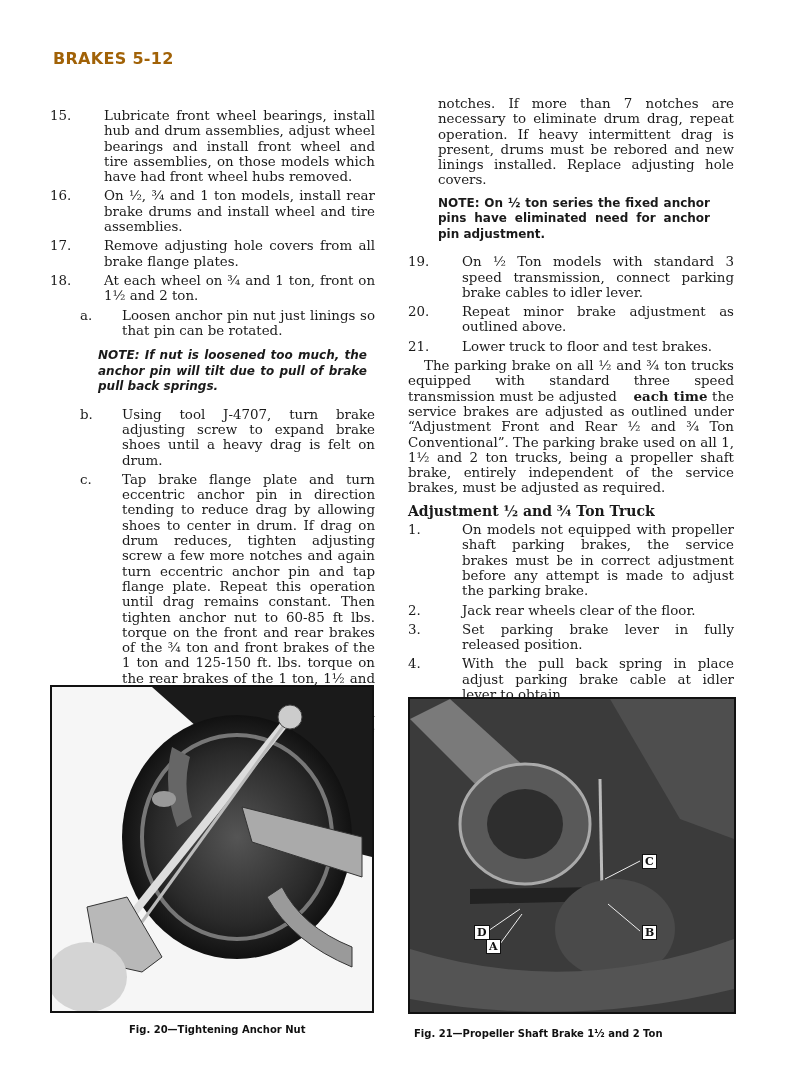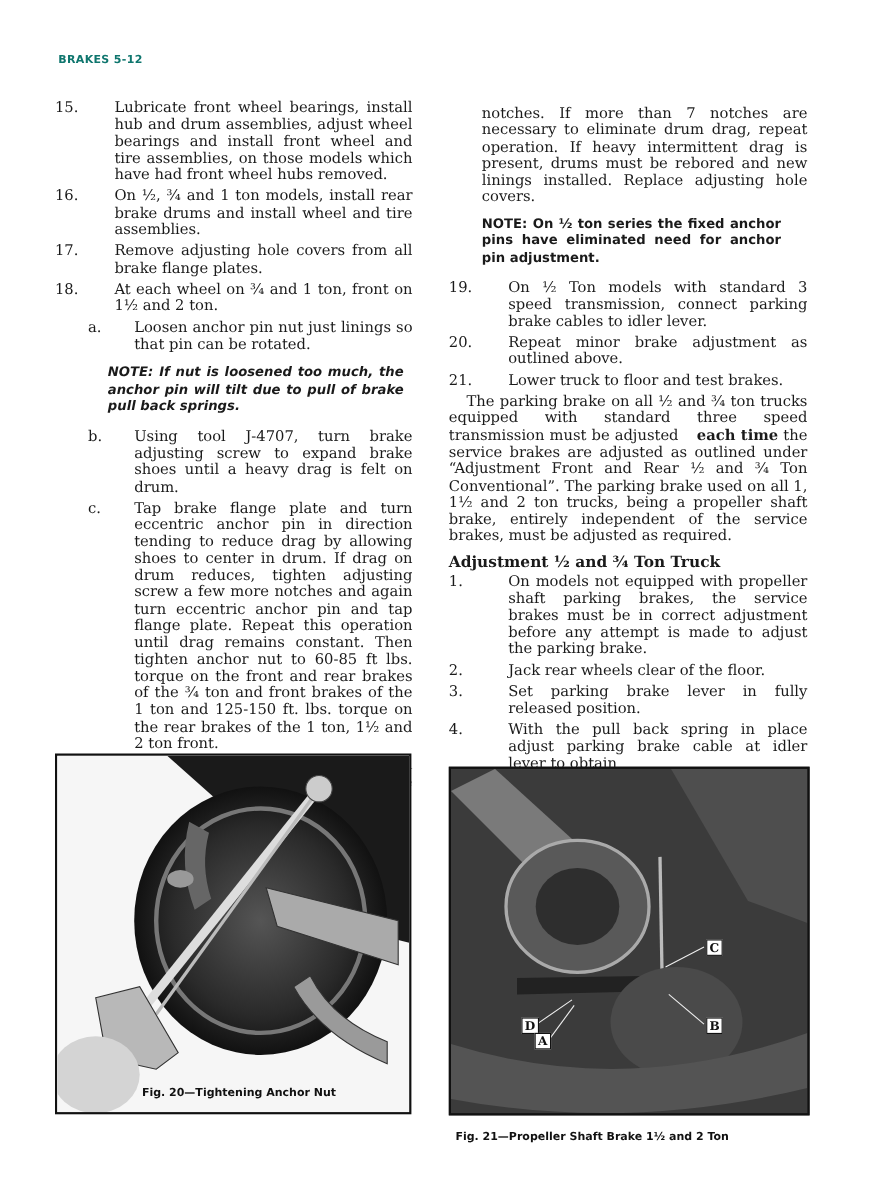--- a/index.html
+++ b/index.html
@@ -1,38 +1,38 @@
 <!DOCTYPE html>
 <html><head>
 <meta charset="utf-8">
 <style>
   html, body { margin: 0; padding: 0; background: #ffffff; }
   body { width: 790px; height: 1085px; position: relative; overflow: hidden; color: #1a1a1a; font-family: "DejaVu Serif", serif; }
-  .header { position: absolute; left: 53px; top: 49px; font-family: "DejaVu Sans", sans-serif; font-weight: bold; font-size: 10px; letter-spacing: 0.3px; color: #0f766e; }
+  .header { position: absolute; left: 53px; top: 49px; font-family: "DejaVu Sans", sans-serif; font-weight: bold; font-size: 16px; letter-spacing: 0.3px; color: #a16207; }
   .col { position: absolute; font-size: 13.4px; line-height: 15.3px; text-align: justify; }
-  .col-left { left: 50px; top: 91px; width: 325px; }
+  .col-left { left: 50px; top: 108px; width: 325px; }
   .col-right { left: 408px; top: 96px; width: 326px; }
   .item { display: flex; margin-bottom: 4px; }
   .num { width: 30px; flex-shrink: 0; text-align: left; }
   .sub .num { width: 18px; }
   .txt { flex: 1; text-align: justify; margin-left: 24px; }
   .sub { margin-left: 30px; }
   .note { font-family: "DejaVu Sans", sans-serif; font-weight: bold; font-size: 12px; line-height: 15.5px; text-align: justify; margin: 10px 0 12px 0; }
   .note-left { margin-left: 48px; margin-right: 8px; font-style: italic; }
   .note-right { margin-left: 30px; margin-right: 24px; margin-top: 8px; }
   .section-title { font-family: "DejaVu Serif", serif; font-weight: bold; font-size: 14.5px; letter-spacing: 0.3px; margin: 14px 0 4px 0; }
   .subsection-title { font-weight: bold; font-size: 14px; margin: 8px 0 3px 0; }
   .para { text-indent: 16px; text-align: justify; margin-bottom: 6px; }
   .cont { padding-left: 30px; text-align: justify; margin-bottom: 4px; }
   .bold { font-weight: bold; margin-left: 12px; }
   .figure { position: absolute; border: 2px solid #111; overflow: hidden; }
   .fig20 { left: 50px; top: 685px; width: 320px; height: 324px; background: #fafafa; }
   .fig21 { left: 408px; top: 697px; width: 324px; height: 313px; background: #3a3a3a; }
   .caption { position: absolute; font-family: "DejaVu Sans", sans-serif; font-weight: bold; font-size: 10px; color: #111; }
-  .cap20 { left: 129px; top: 988px; }
+  .cap20 { left: 129px; top: 1024px; }
   .cap21 { left: 414px; top: 1028px; }
   .callout { position: absolute; background: #fff; border: 1px solid #111; font-family: "DejaVu Serif", serif; font-weight: bold; font-size: 11px; line-height: 11px; padding: 1px 2px; color: #111; }
   svg { display: block; }
 </style>
 </head>
 <body>
 
 <div class="header">BRAKES 5-12</div>
 
 <div class="col col-left">

